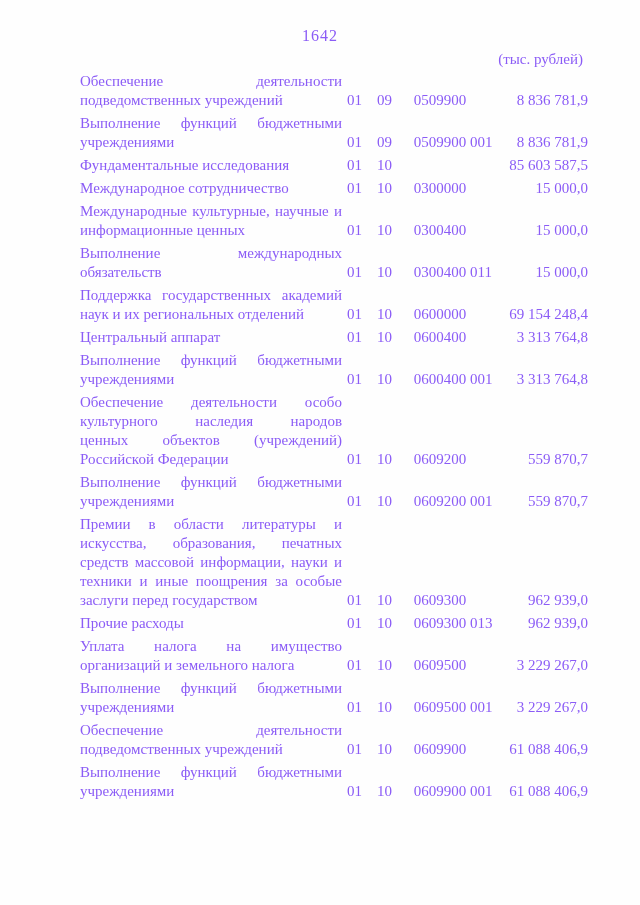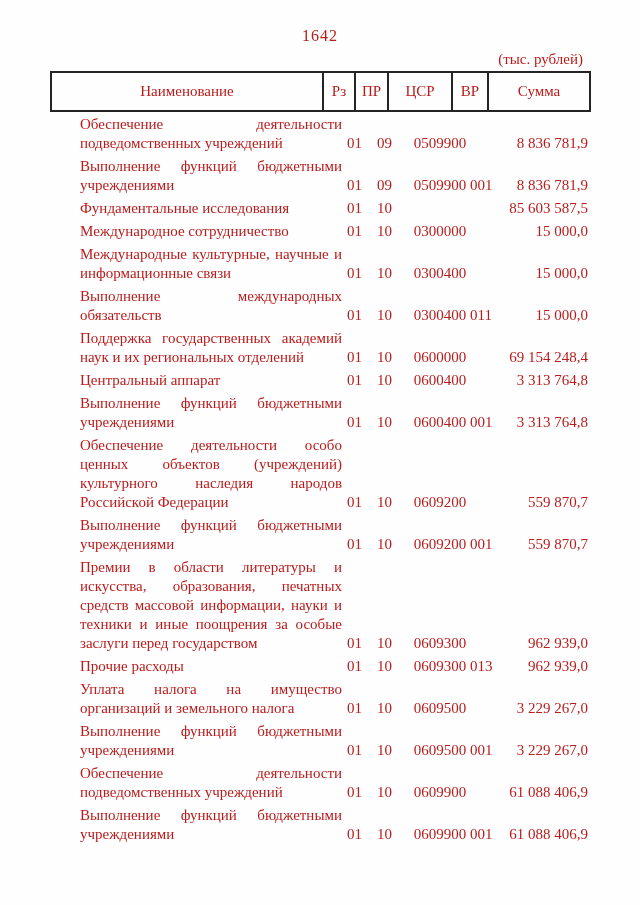--- a/index.html
+++ b/index.html
@@ -8,21 +8,21 @@
     background: #ffffff;
   }
   .page {
     position: relative;
     width: 640px;
     height: 905px;
     background: #fefefe;
     overflow: hidden;
     font-family: "Liberation Serif", "DejaVu Serif", serif;
     font-size: 15px;
-    color: #b91c1c;
+    color: #8b5cf6;
   }
   .page-number {
     padding-top: 27px;
     text-align: center;
     font-size: 16px;
     letter-spacing: 1px;
   }
   .units {
     width: 591px;
     margin-top: 5px;
@@ -88,28 +88,20 @@
 </style>
 </head>
 <body>
 
 <div class="page">
 
   <div class="page-number">1642</div>
 
   <div class="units">(тыс. рублей)</div>
 
-  <div class="thead">
-    <div class="th c-name">Наименование</div>
-    <div class="th c-rz">Рз</div>
-    <div class="th c-pr">ПР</div>
-    <div class="th c-csr">ЦСР</div>
-    <div class="th c-vr">ВР</div>
-    <div class="th c-sum">Сумма</div>
-  </div>
 
   <div class="tbody">
       <div class="row">
       <div class="name">
           <div class="jline">
             <span>Обеспечение</span>
             <span>деятельности</span>
           </div>
           <div class="lline">подведомственных учреждений</div>
         </div>
@@ -155,21 +147,21 @@
       <span class="sum">15 000,0</span>
     </div>
       <div class="row">
       <div class="name">
           <div class="jline">
             <span>Международные</span>
             <span>культурные,</span>
             <span>научные</span>
             <span>и</span>
           </div>
-          <div class="lline">информационные связи</div>
+          <div class="lline">информационные ценных</div>
         </div>
       <span class="rz">01</span>
       <span class="pr">10</span>
       <span class="csr">0300400</span>
       <span class="vr"></span>
       <span class="sum">15 000,0</span>
     </div>
       <div class="row">
       <div class="name">
           <div class="jline">
@@ -225,28 +217,28 @@
       <span class="sum">3 313 764,8</span>
     </div>
       <div class="row">
       <div class="name">
           <div class="jline">
             <span>Обеспечение</span>
             <span>деятельности</span>
             <span>особо</span>
           </div>
           <div class="jline">
+            <span>культурного</span>
+            <span>наследия</span>
+            <span>народов</span>
+          </div>
+          <div class="jline">
             <span>ценных</span>
             <span>объектов</span>
             <span>(учреждений)</span>
-          </div>
-          <div class="jline">
-            <span>культурного</span>
-            <span>наследия</span>
-            <span>народов</span>
           </div>
           <div class="lline">Российской Федерации</div>
         </div>
       <span class="rz">01</span>
       <span class="pr">10</span>
       <span class="csr">0609200</span>
       <span class="vr"></span>
       <span class="sum">559 870,7</span>
     </div>
       <div class="row">

